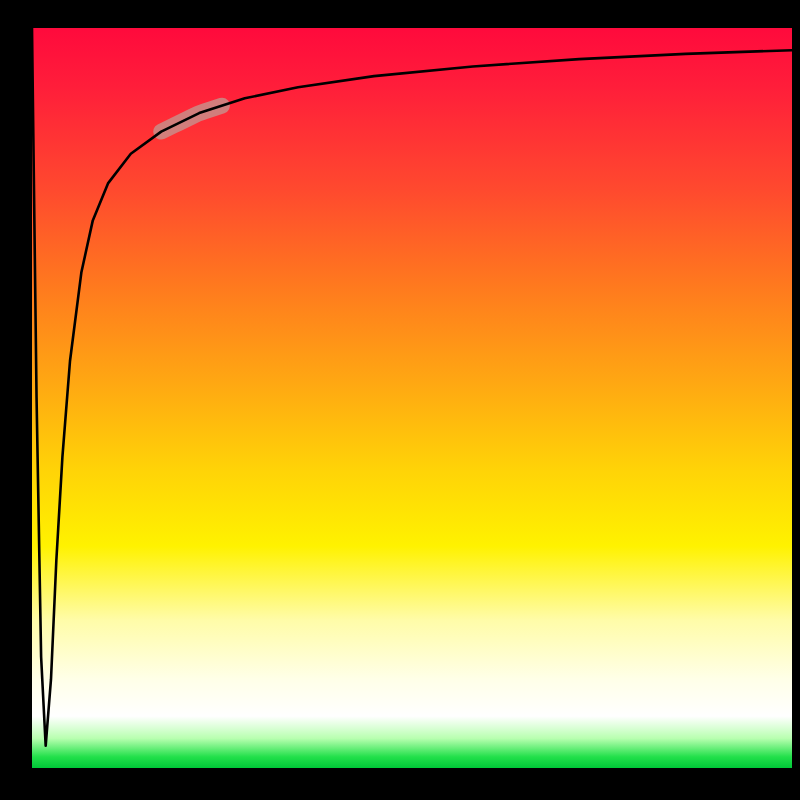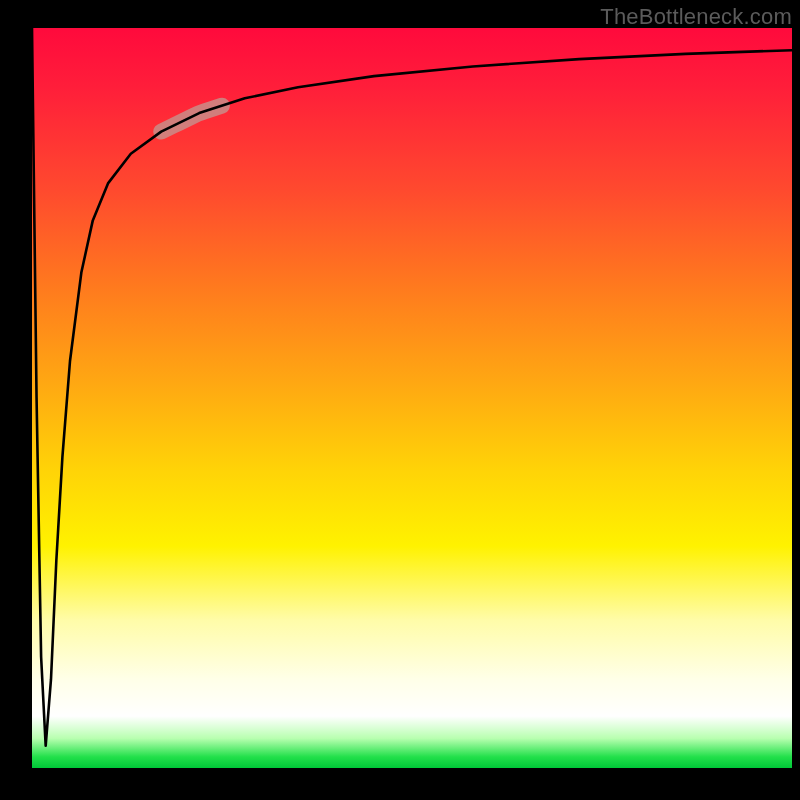--- a/index.html
+++ b/index.html
@@ -68,14 +68,13 @@
     <svg class="curve-svg" viewBox="0 0 760 740" preserveAspectRatio="none">
       <g>
         <path id="highlight-path" fill="none" stroke="#c98d88" stroke-opacity="0.85" stroke-width="16" stroke-linecap="round" d="M129.20 103.60 L135.28 100.64 L141.36 97.68 L147.44 94.72 L153.52 91.76 L159.60 88.80 L165.68 85.84 L171.76 83.62 L177.84 81.65 L183.92 79.67 L190.00 77.70"></path>
       </g>
       <g>
         <path id="curve-path" fill="none" stroke="#000" stroke-width="2.6" stroke-linejoin="round" stroke-linecap="round" d="M0.00 0.00 L4.56 370.00 L9.12 629.00 L13.68 717.80 L19.00 651.20 L24.32 532.80 L30.40 429.20 L38.00 333.00 L49.40 244.20 L60.80 192.40 L76.00 155.40 L98.80 125.80 L129.20 103.60 L167.20 85.10 L212.80 70.30 L266.00 59.20 L342.00 48.10 L440.80 38.48 L547.20 31.08 L653.60 25.90 L760.00 22.20"></path>
       </g>
     </svg>
   </div>
 
-  <div class="attribution">TheBottleneck.com</div>
 </div>
 
 </body></html>

